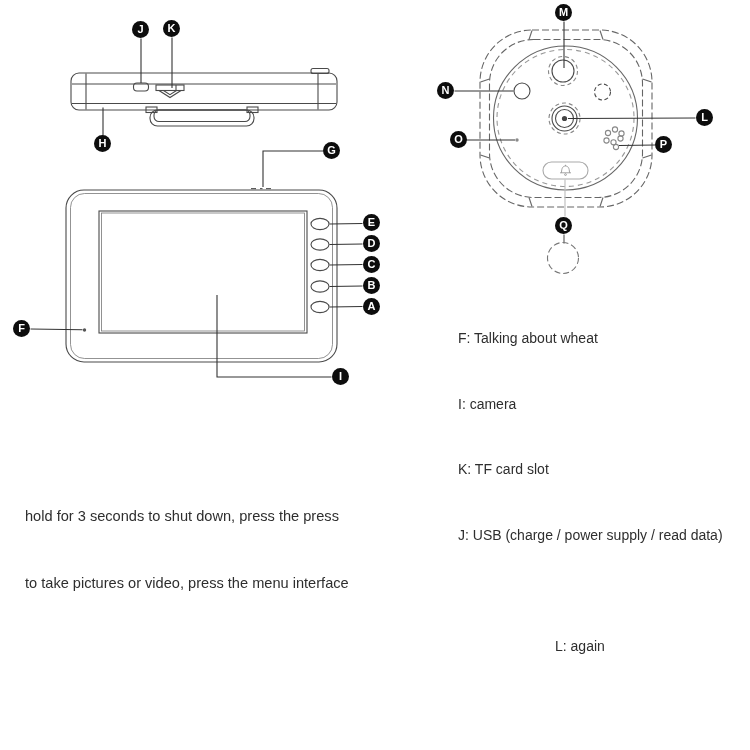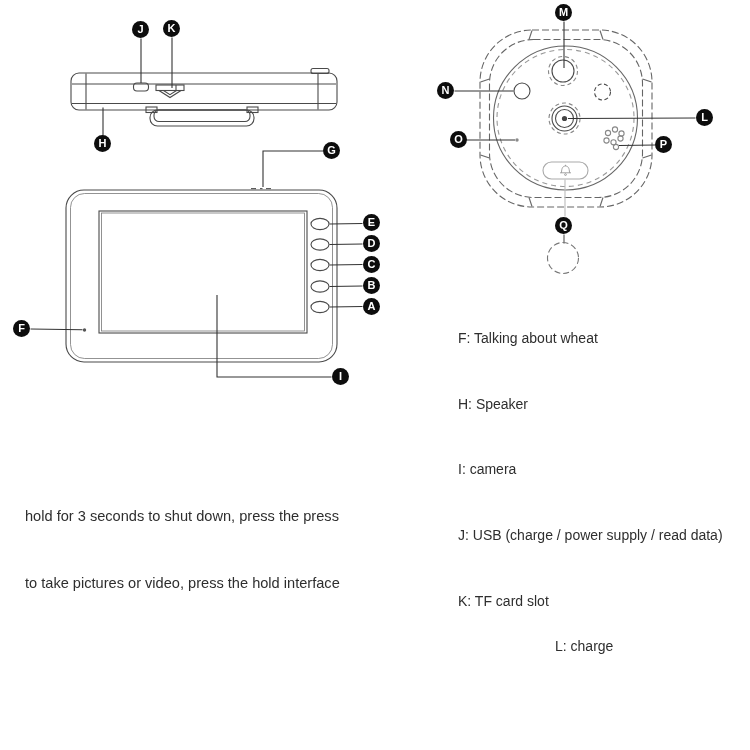--- a/index.html
+++ b/index.html
@@ -170,40 +170,39 @@
   <div class="marker mk-I">I</div>
   <div class="marker mk-M">M</div>
   <div class="marker mk-N">N</div>
   <div class="marker mk-L">L</div>
   <div class="marker mk-O">O</div>
   <div class="marker mk-P">P</div>
   <div class="marker mk-Q">Q</div>
 
   <div class="legend legend-fk">
     <div>F: Talking about wheat</div>
-    <div>H: Speaker</div>
     <div>I: camera</div>
+    <div>K: TF card slot</div>
     <div>J: USB (charge / power supply / read data)</div>
-    <div>K: TF card slot</div>
   </div>
 
   <div class="desc">
     <div class="indent">hold for 3 seconds to shut down, press the press</div>
-    <div class="indent">to take pictures or video, press the hold interface</div>
+    <div class="indent">to take pictures or video, press the menu interface</div>
     
     
     
     
     
     
     
     
   </div>
 
   <div class="legend legend-lq">
-    <div>L: charge</div>
+    <div>L: again</div>
     
     
     
     
   </div>
 
 </div>
 
 </body></html>

